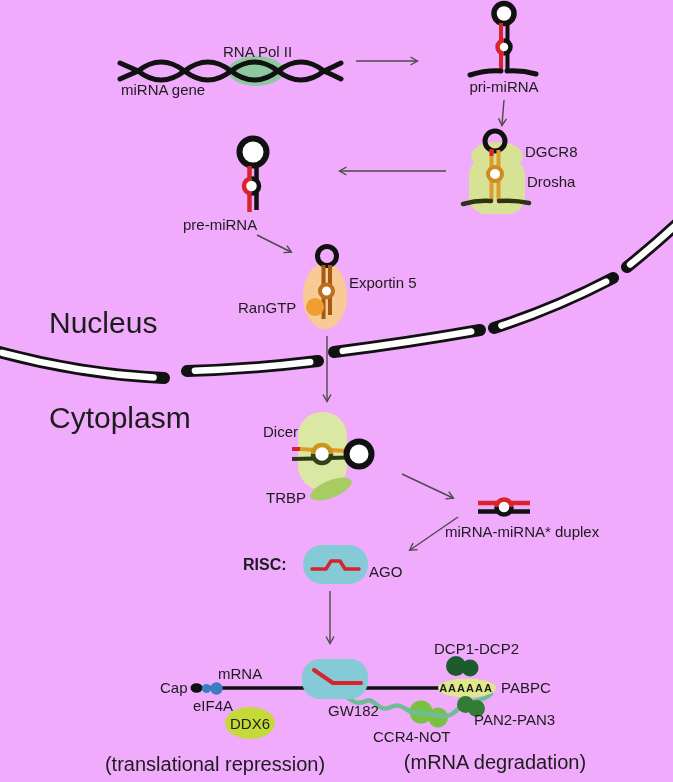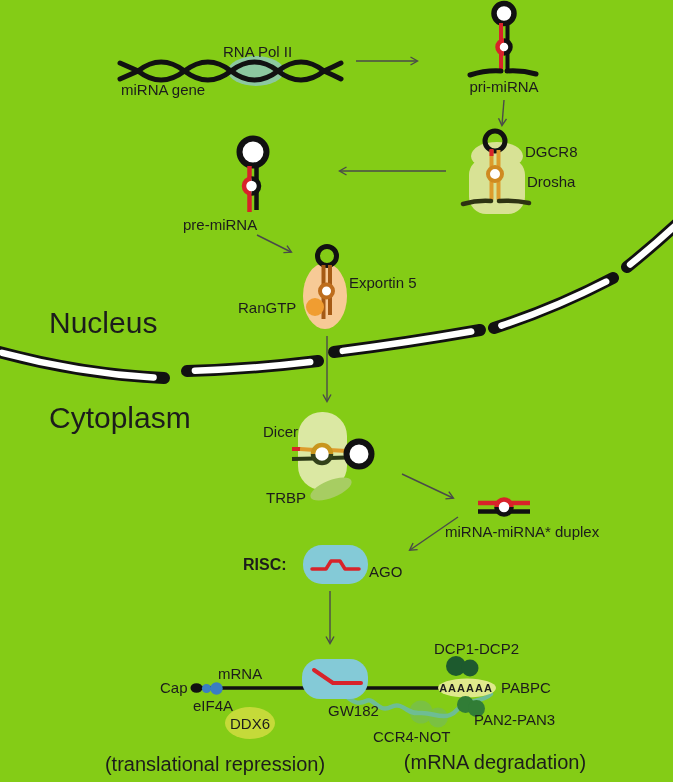--- a/index.html
+++ b/index.html
@@ -1,16 +1,16 @@
 <!DOCTYPE html>
 <html><head>
 <meta charset="utf-8">
 <style>
   html,body{margin:0;padding:0;background:#fff;}
-  .canvas{position:relative;width:673px;height:782px;background:#84cc16;overflow:hidden;
+  .canvas{position:relative;width:673px;height:782px;background:#f0abfc;overflow:hidden;
           font-family:"Liberation Sans",sans-serif;}
   svg text{font-family:"Liberation Sans",sans-serif;font-size:15px;fill:#1c1c1c;}
   svg text.big{font-size:30px;}
   svg text.paren{font-size:20px;}
   svg text.risc{font-size:16px;font-weight:bold;}
   svg text.polya{font-size:11px;font-weight:bold;letter-spacing:1px;}
 </style>
 </head>
 <body>
 

